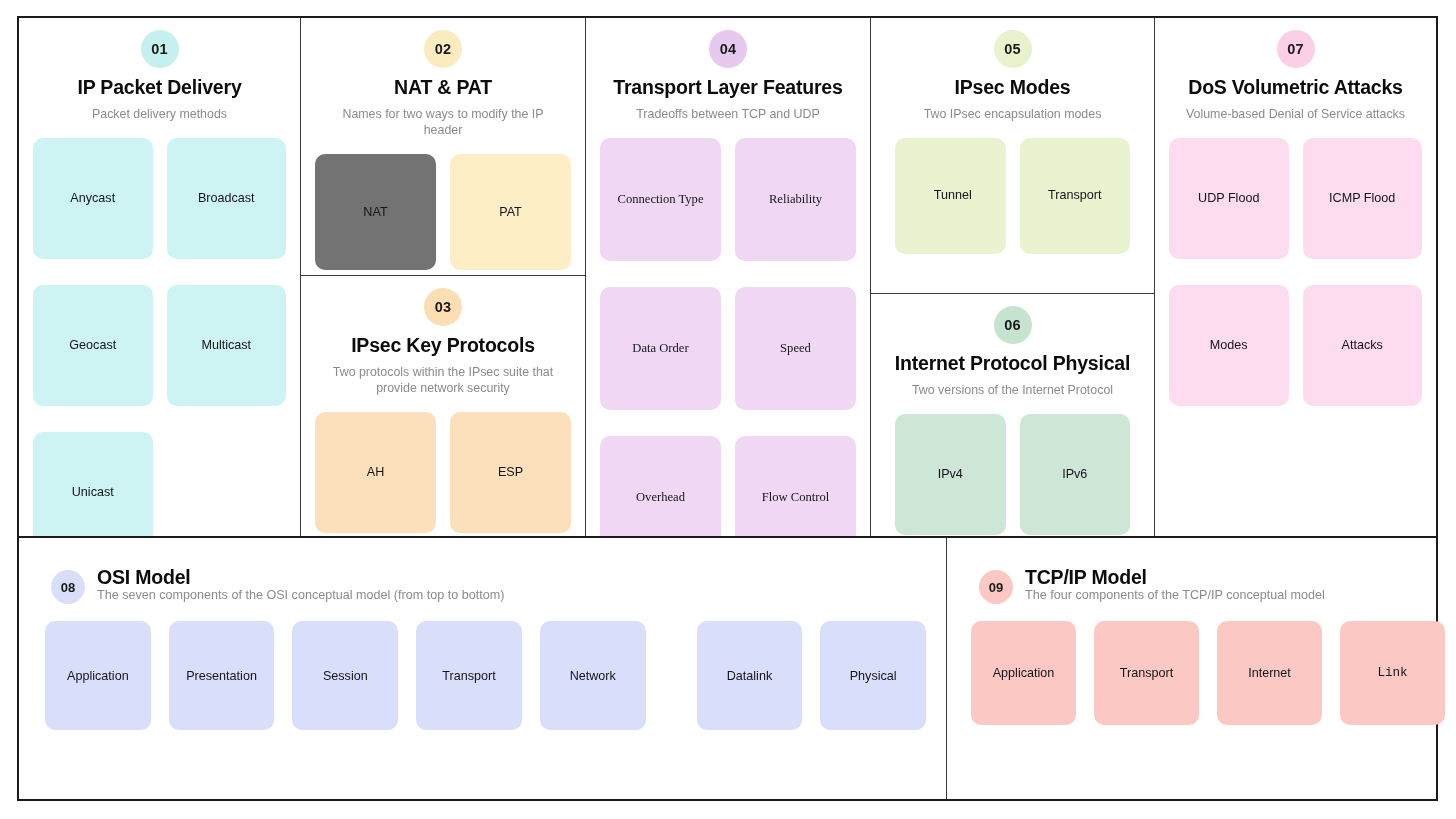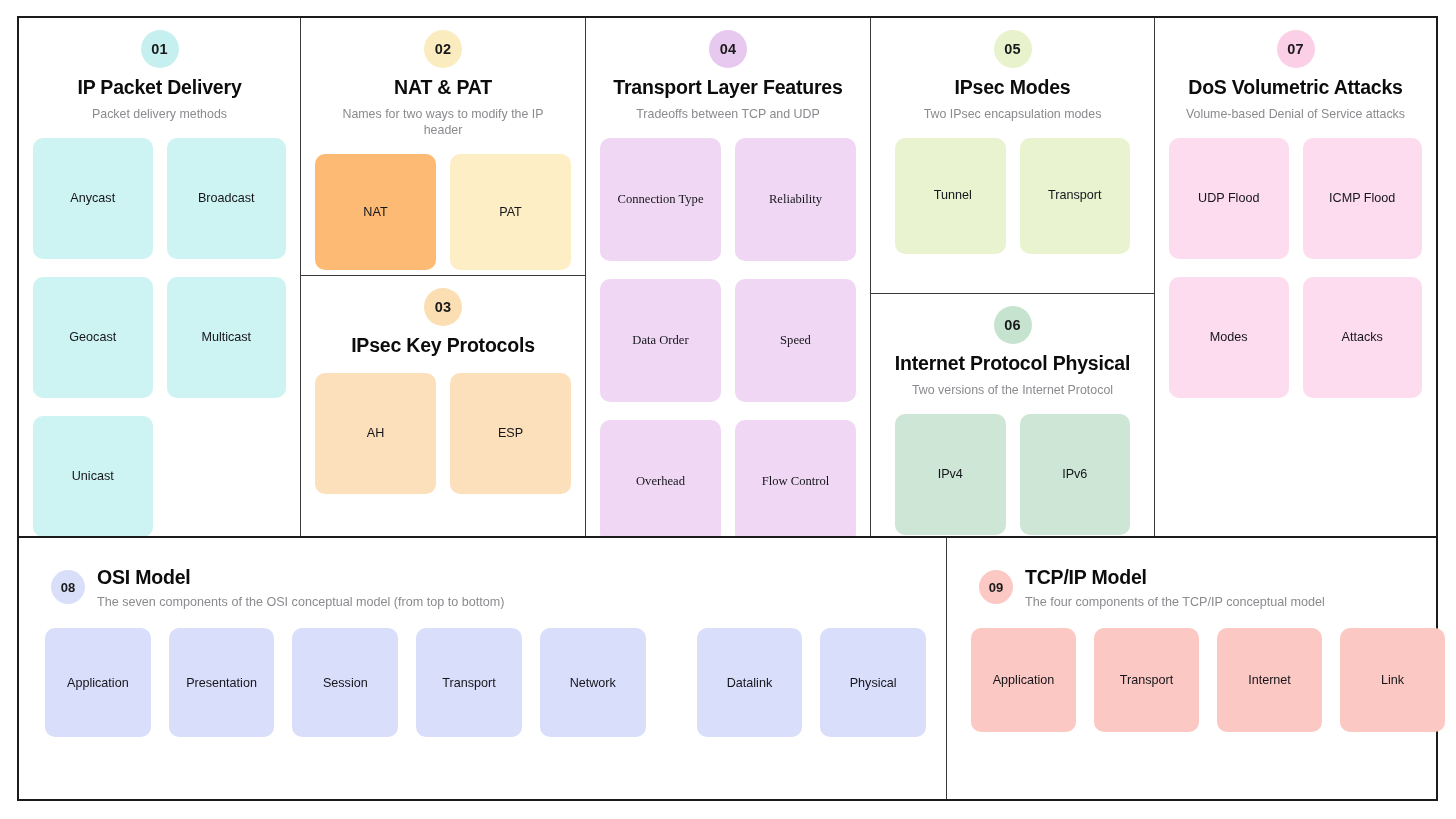--- a/index.html
+++ b/index.html
@@ -91,21 +91,21 @@
     color: #8b8b8f;
     text-align: center;
     line-height: 1.3;
     max-width: 250px;
   }
 
   .tiles {
     margin-top: 16px;
     display: flex;
     flex-wrap: wrap;
-    gap: 18px 14px;
+    gap: 26px 14px;
     justify-content: flex-start;
     align-content: flex-start;
     width: 100%;
     padding: 0 2px;
     box-sizing: border-box;
   }
   .tile {
     box-sizing: border-box;
     border-radius: 10px;
     display: flex;
@@ -163,21 +163,21 @@
   }
   .bp-titles { display: flex; flex-direction: column; }
   .bp-title {
     font-size: 19.5px;
     font-weight: 700;
     color: #0c0c0c;
     line-height: 1.15;
     letter-spacing: -0.2px;
   }
   .bp-sub {
-    margin-top: 7px;
+    margin-top: 0;
     font-size: 12.6px;
     color: #8b8b8f;
     line-height: 1.25;
   }
 
   .bp-tiles {
     margin-top: 17px;
     display: flex;
     gap: 18px;
     padding-left: 6px;
@@ -217,27 +217,28 @@
         </div>
       </div>
     </div>
 
     <div class="col col-2">
       <div class="panel split-top" style="height:258px;">
         <div class="badge" style="background: rgb(251, 236, 192);">02</div>
         <div class="panel-title">NAT &amp; PAT</div>
         <div class="panel-sub" style="max-width:230px;">Names for two ways to modify the IP header</div>
         <div class="tiles two short">
-          <div class="tile" style="background: #fdba74;">NAT</div>
+          <div class="tile" style="background: #737373;">NAT</div>
           <div class="tile" style="background: rgb(253, 238, 198);">PAT</div>
         </div>
       </div>
       <div class="panel" style="height:260px;">
         <div class="badge" style="background: rgb(251, 223, 178);">03</div>
         <div class="panel-title">IPsec Key Protocols</div>
+        <div class="panel-sub" style="max-width:248px;">Two protocols within the IPsec suite that provide network security</div>
         <div class="tiles two">
           <div class="tile" style="background: rgb(252, 224, 187);">AH</div>
           <div class="tile" style="background: rgb(252, 224, 187);">ESP</div>
         </div>
       </div>
     </div>
 
     <div class="col col-3">
       <div class="panel full">
         <div class="badge" style="background: rgb(231, 200, 238);">04</div>
@@ -317,18 +318,18 @@
         <div class="bp-badge" style="background: rgb(251, 200, 196);">09</div>
         <div class="bp-titles">
           <div class="bp-title">TCP/IP Model</div>
           <div class="bp-sub">The four components of the TCP/IP conceptual model</div>
         </div>
       </div>
       <div class="bp-tiles">
         <div class="bp-tile" style="background: rgb(251, 200, 195);">Application</div>
         <div class="bp-tile" style="background: rgb(251, 200, 195);">Transport</div>
         <div class="bp-tile" style="background: rgb(251, 200, 195);">Internet</div>
-        <div class="bp-tile" style="background: rgb(251, 200, 195);">Link</div>
+        <div class="bp-tile" style="background: rgb(251, 200, 195); font-family: Liberation Mono, monospace;">Link</div>
       </div>
     </div>
 
   </div>
 </div>
 
 </body></html>

